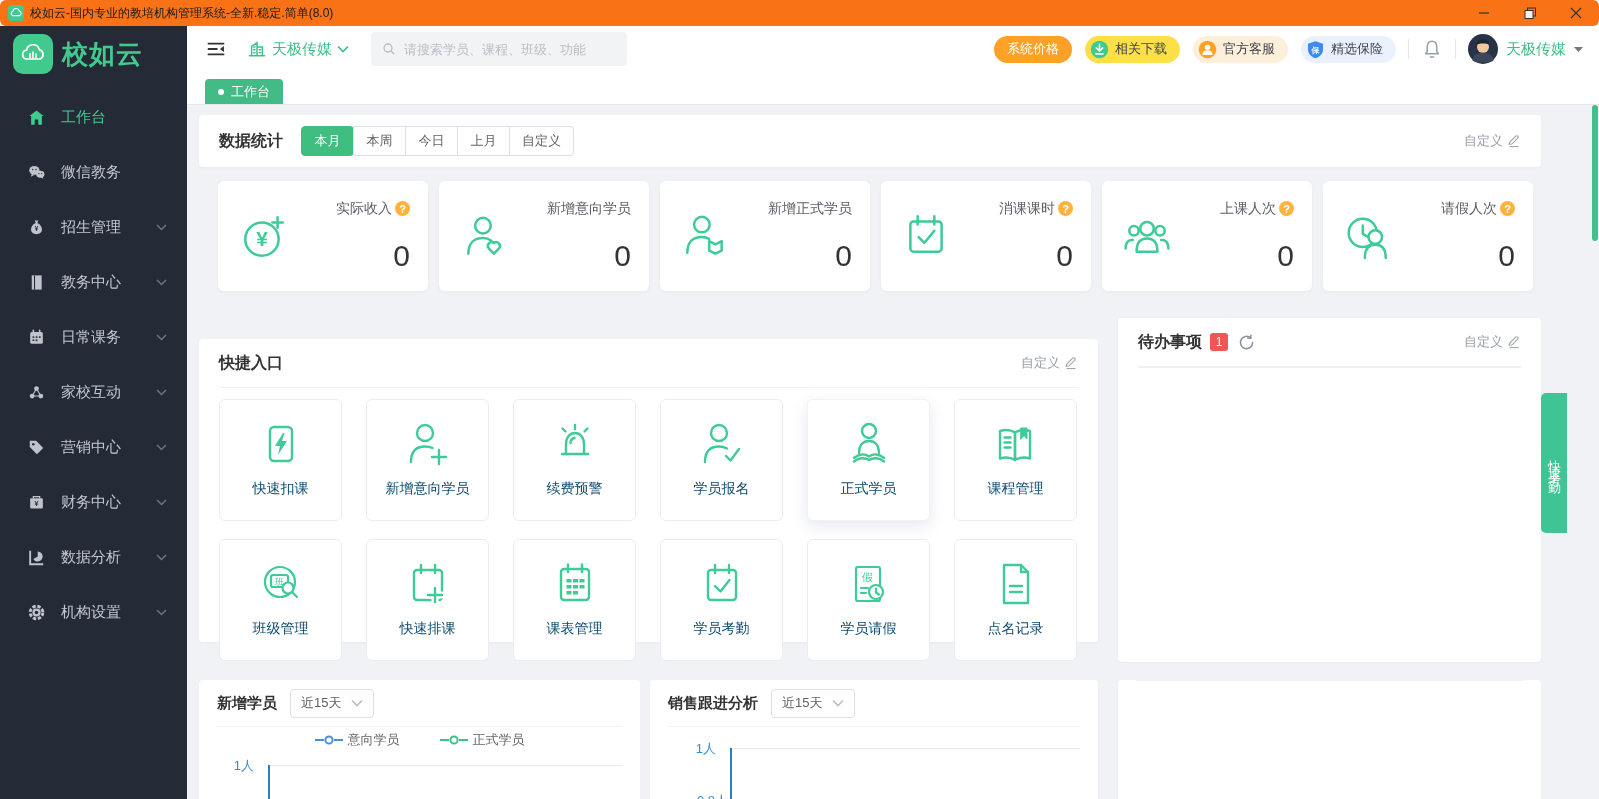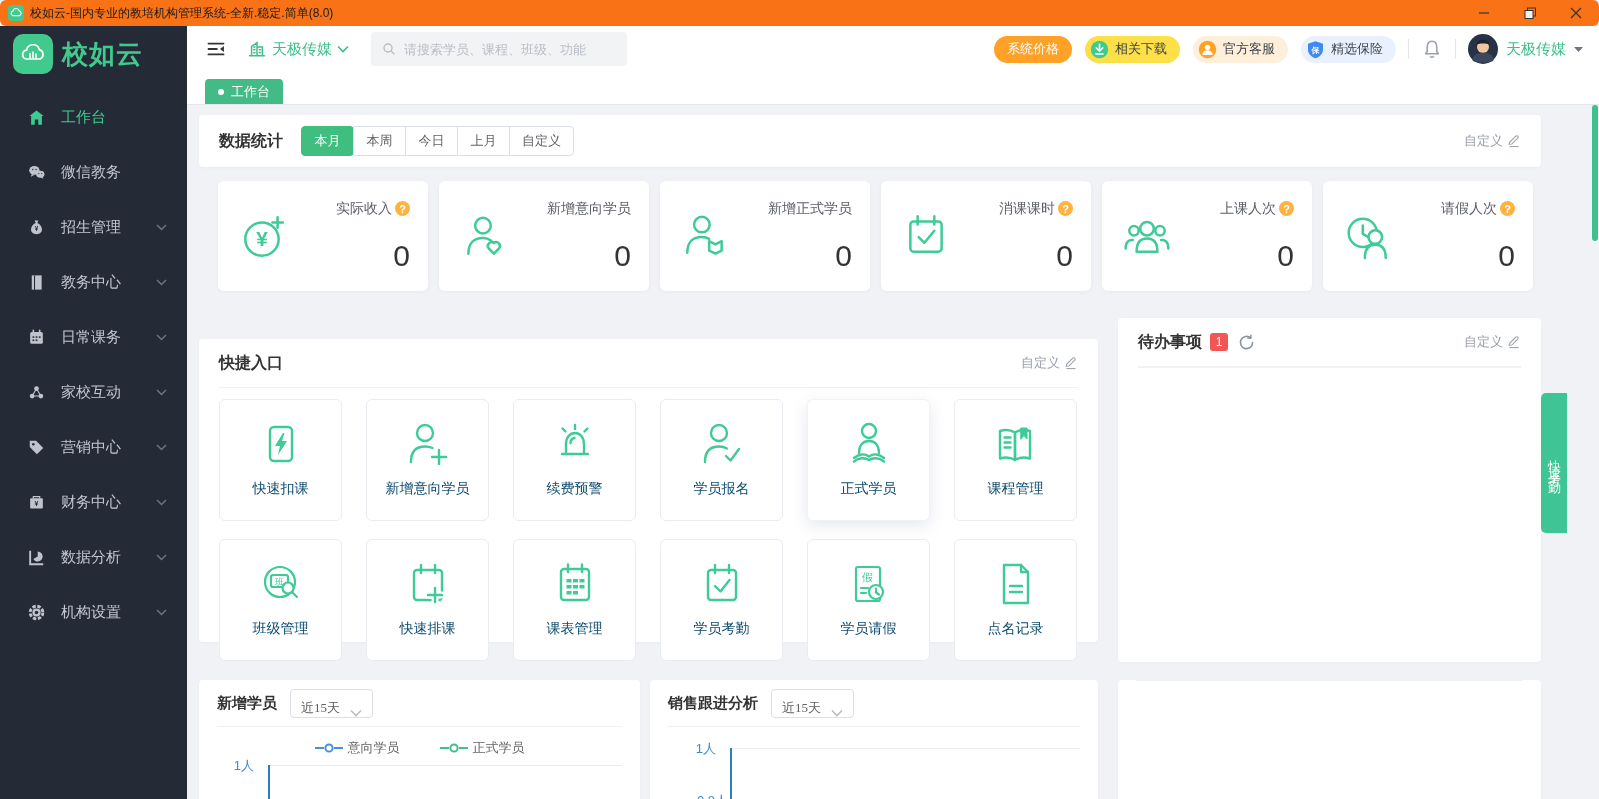--- a/index.html
+++ b/index.html
@@ -102,24 +102,24 @@
   
   .quick-tab { position:absolute; left:1354px; top:288px; width:26px; height:140px; background:#3fc495;
     border-radius:5px 0 0 5px; color:#fff; font-size:13px; display:flex; align-items:center; justify-content:center;
     cursor:pointer; }
   .quick-tab span { writing-mode:vertical-lr; letter-spacing:7px; }
 
   
   .bp { top:575px; height:230px; }
   .bp-head { height:46px; display:flex; align-items:center; padding:0 18px; gap:13px; }
   .bp-title { font-size:15px; font-weight:bold; color:#333; }
-  .selectbox { height:29px; border:1px solid #dcdfe6; border-radius:4px; display:flex; align-items:flex-end;
-    padding:0 10px; gap:10px; font-size:13px; color:#606266; cursor:pointer; background:#fff;font-family:Liberation Serif, serif; }
+  .selectbox { height:29px; border:1px solid #dcdfe6; border-radius:4px; display:flex; align-items:center;
+    padding:0 10px; gap:10px; font-size:13px; color:#606266; cursor:pointer; background:#fff; }
   .more-link { margin-left:auto; color:#9aa0a8; font-size:14px; cursor:pointer; }
-  .legend-row { display:flex; justify-content:center; gap:40px; margin-top:12px; font-size:13px; color:#666; }
+  .legend-row { display:flex; justify-content:center; gap:40px; margin-top:4px; font-size:13px; color:#666; }
   .legend-item { display:flex; align-items:center; gap:5px; }
   .ytick { position:absolute; font-size:13px; color:#3a8ec8; }
   .gridline { position:absolute; height:1px; background:#e9ebee; }
   .yaxis { position:absolute; width:2px; background:#2d7fc1; }
 
   
   .scroll-thumb { position:absolute; right:1px; top:0; width:6px; height:136px; border-radius:3px; background:#41c08d; }
 
   svg { display:block; }
   svg text { font-family:"Liberation Sans","DejaVu Sans",sans-serif; }

